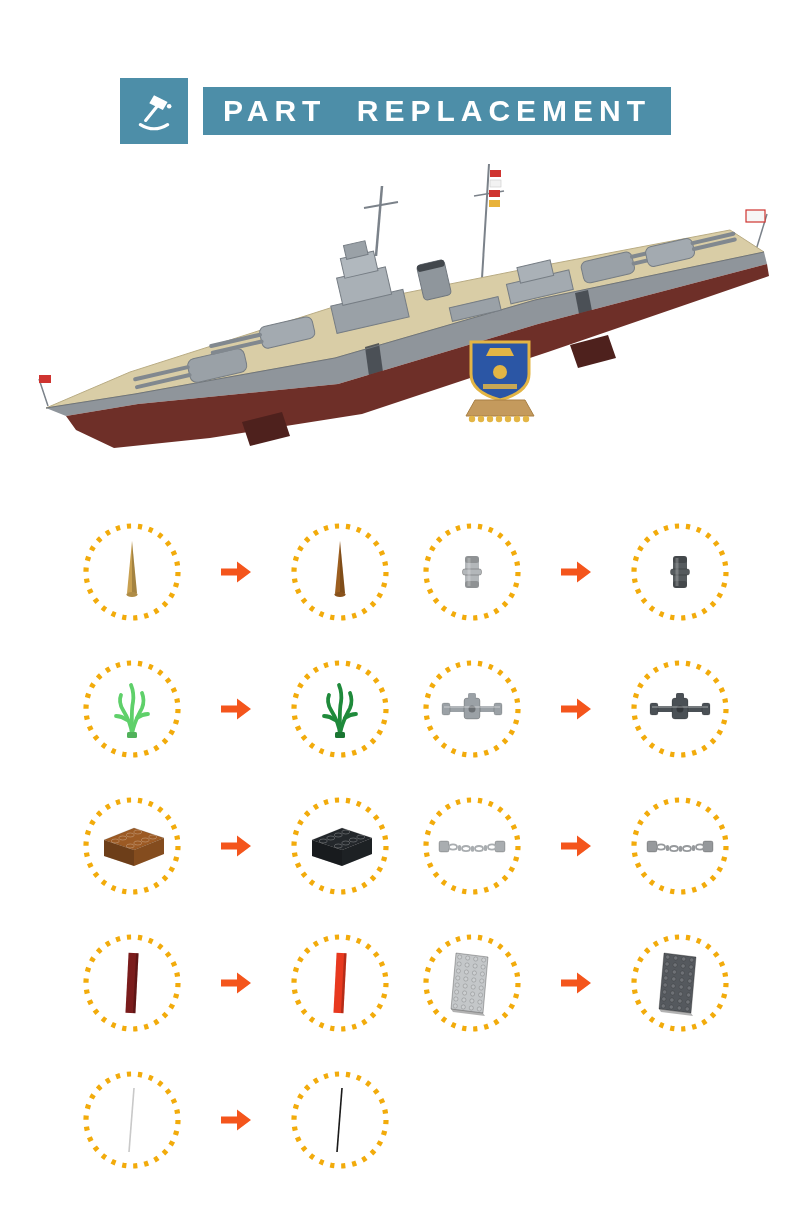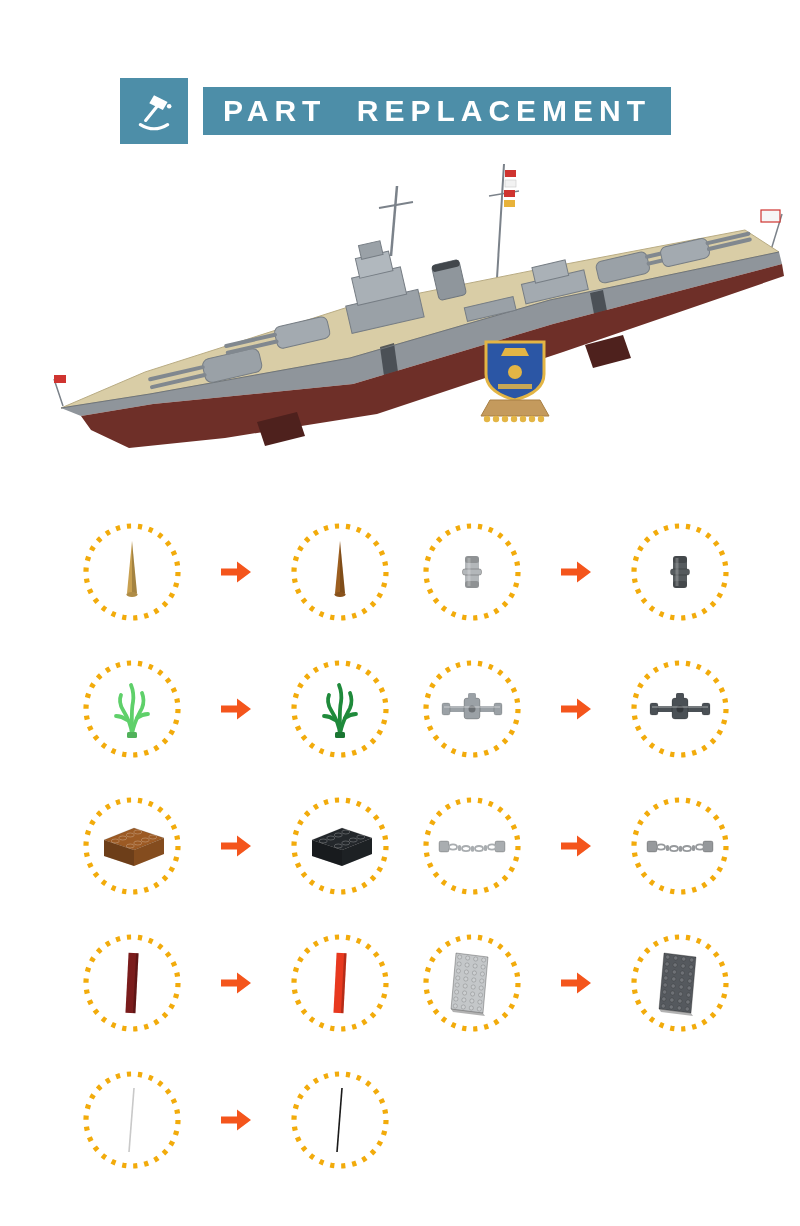--- a/index.html
+++ b/index.html
@@ -1,18 +1,18 @@
 <!DOCTYPE html>
 <html><head>
 <meta charset="utf-8">
 <style>
   * { margin:0; padding:0; box-sizing:border-box; }
   html,body { background:#ffffff; }
   body { font-family:"Liberation Sans", sans-serif; }
-  .page { position:relative; width:800px; height:1226px; background:#fff; overflow:hidden;text-align:center; }
+  .page { position:relative; width:800px; height:1226px; background:#fff; overflow:hidden; }
 
   
   .header { display:flex; align-items:center; gap:15px; margin:78px 0 0 120px; }
   .badge { width:68px; height:66px; display:flex; align-items:center; justify-content:center; background:#4d8ea8; flex:0 0 auto; }
   .banner { width:468px; height:48px; display:flex; align-items:center; justify-content:center; background:#4d8ea8; }
   .banner span { color:#fff; font-size:30px; font-weight:bold; letter-spacing:6px; word-spacing:16px; white-space:nowrap; }
 
   
   .ship-wrap { margin:16px 0 0 30px; height:320px; }
 

